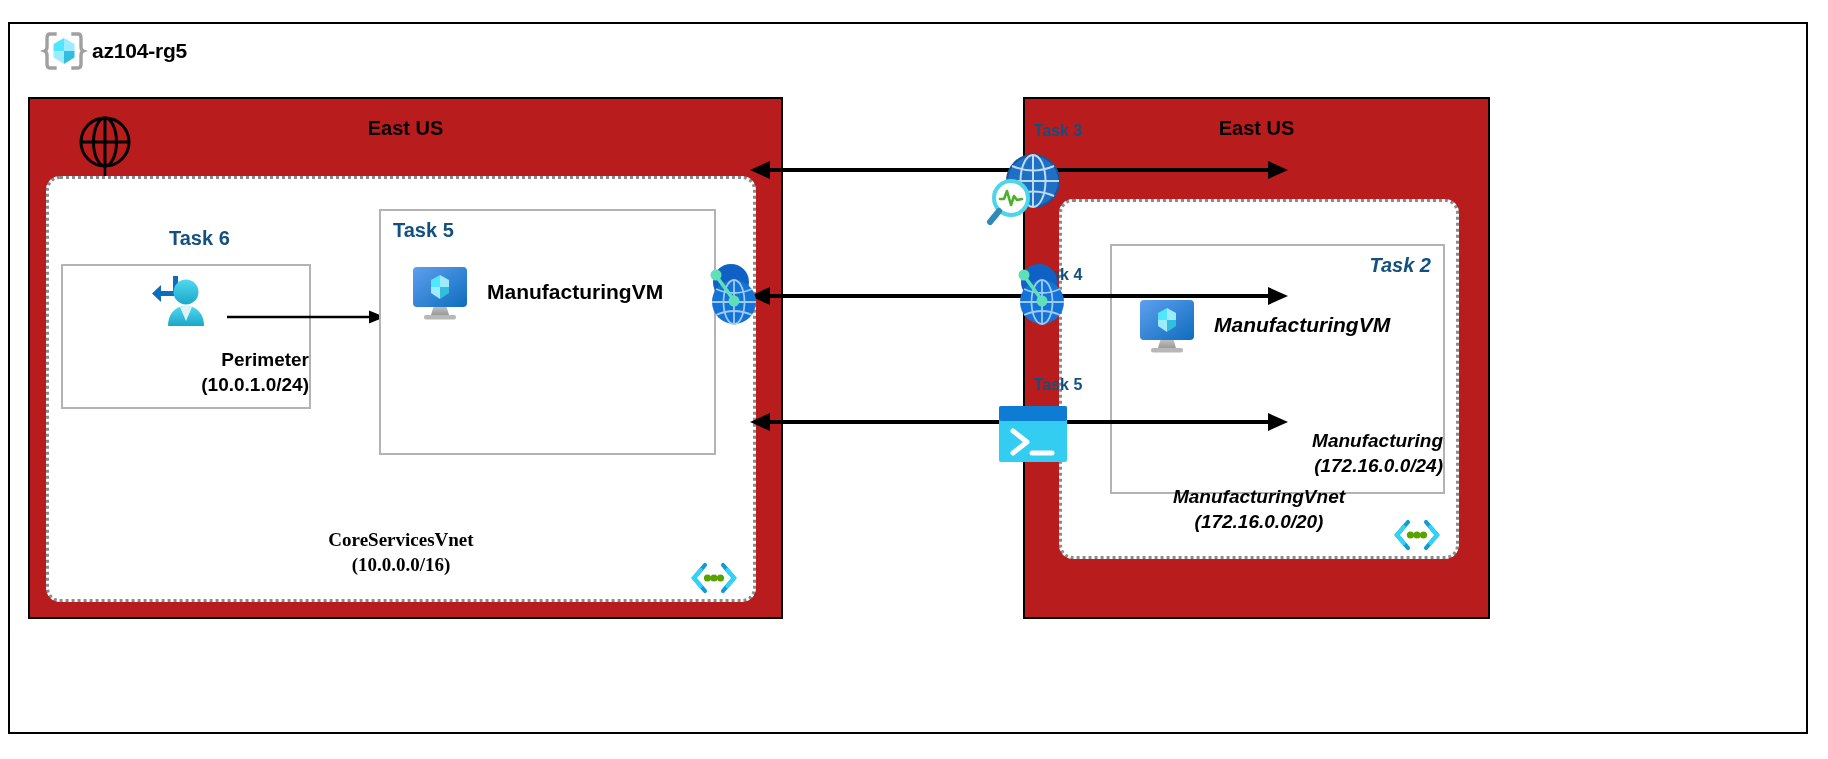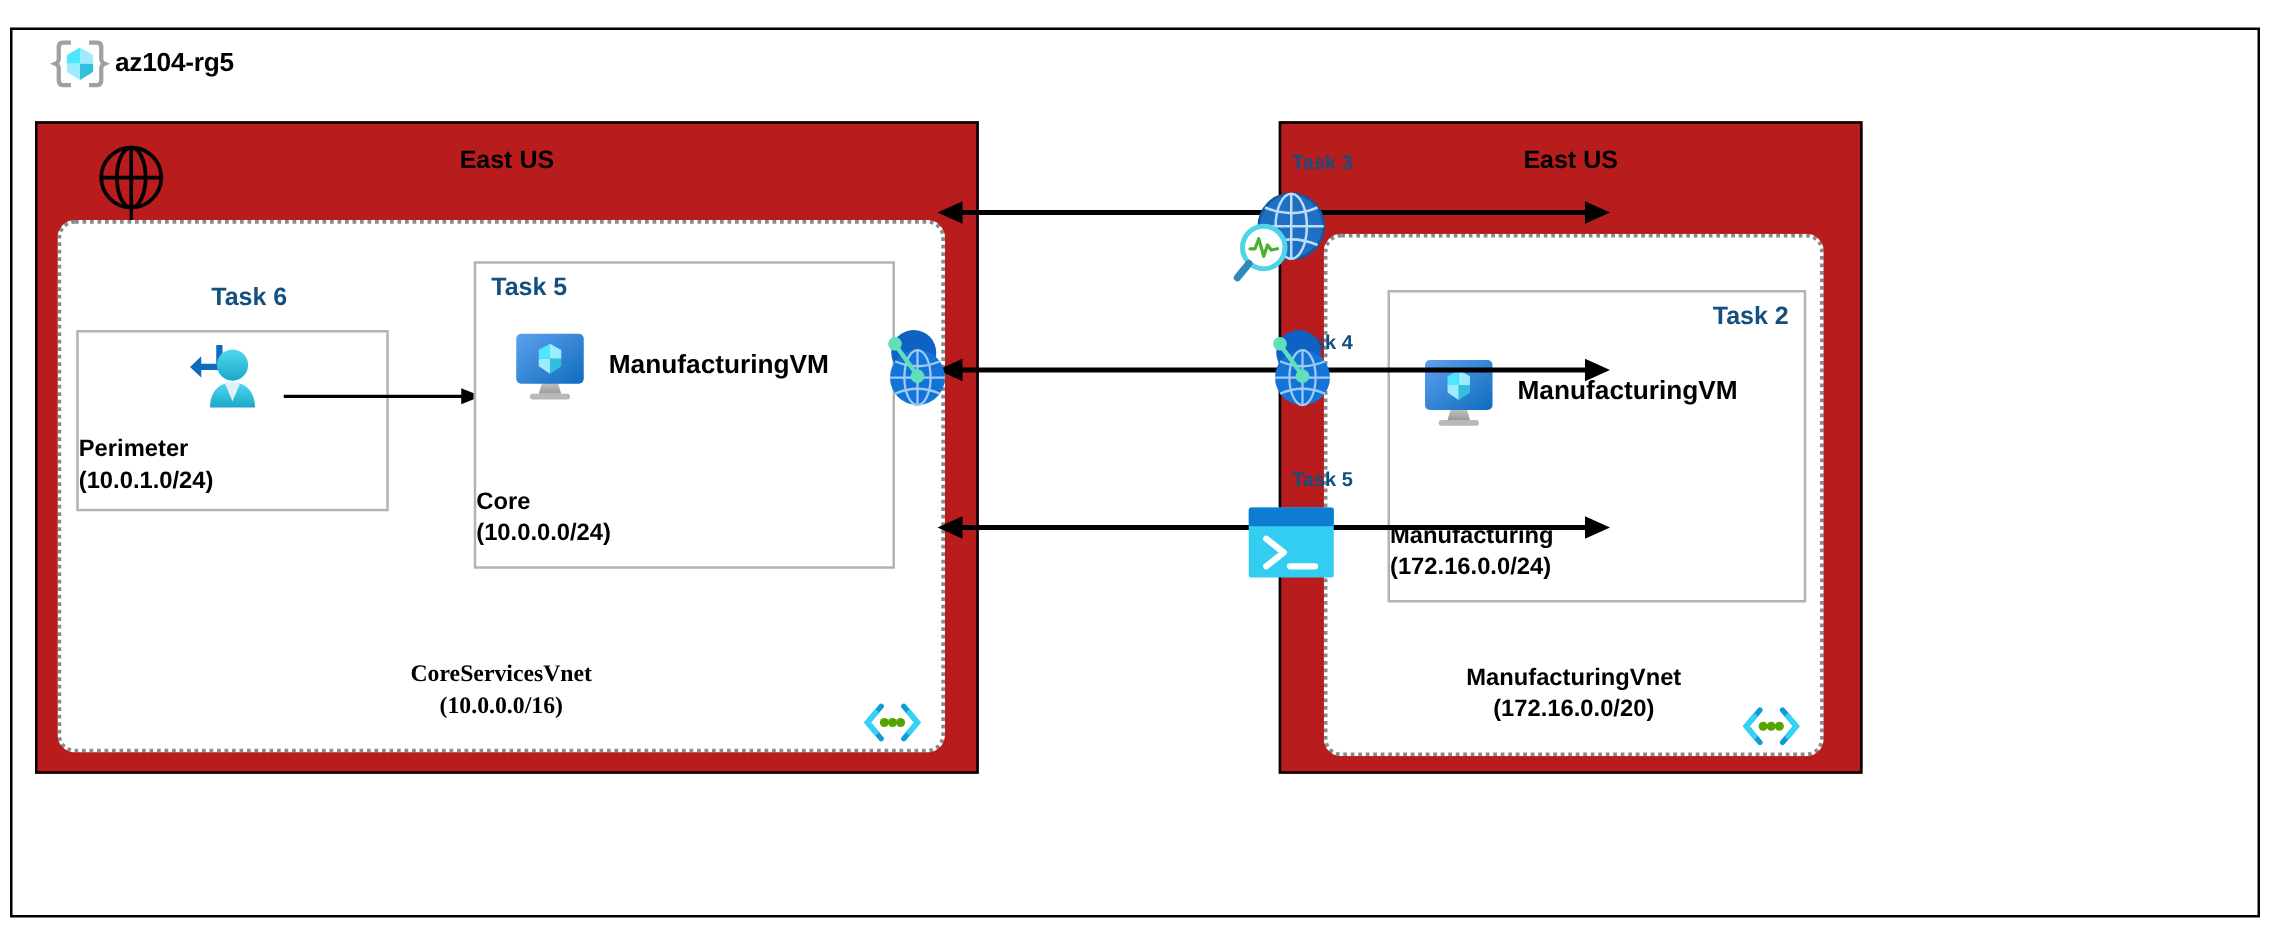--- a/index.html
+++ b/index.html
@@ -62,21 +62,21 @@
   }
 
   
   .vnet {
     position: absolute;
     background: #ffffff;
     border: 3px dotted #8a8a8a;
     border-radius: 14px;
   }
   #vnet-core { left: 16px; top: 77px; width: 710px; height: 426px; }
-  #vnet-mfg  { left: 34px; top: 88px; width: 400px; height: 418px; }
+  #vnet-mfg  { left: 34px; top: 100px; width: 400px; height: 360px; font-style: italic; }
   .vnet-label {
     position: absolute;
     left: 0; right: 0;
     text-align: center;
     font-size: 19px;
     font-weight: bold;
     color: #000000;
     line-height: 1.28;
   }
   #vnet-core-label { bottom: 22px; font-family: Liberation Serif, serif; }
@@ -100,21 +100,21 @@
   .task-tag {
     position: absolute;
     font-size: 20px;
     font-weight: bold;
     color: #134f7f;
     white-space: nowrap;
   }
   .subnet-caption {
     position: absolute;
     left: 0; right: 0;
-    text-align: left;
+    text-align: right;
     font-size: 19px;
     font-weight: bold;
     color: #000000;
     line-height: 1.28;
   }
 
   
   .vm-row {
     position: absolute;
     display: flex;
@@ -233,24 +233,20 @@
                 <rect x="6" y="8" width="54" height="40" rx="4" fill="url(#vmScreenA)"></rect>
                 <polygon points="33,16 42,21 42,28 33,28" fill="#9cebff"></polygon>
                 <polygon points="33,16 24,21 24,28 33,28" fill="#50e6ff"></polygon>
                 <polygon points="24,28 33,28 33,40 24,34" fill="#9cebff"></polygon>
                 <polygon points="33,28 42,28 42,34 33,40" fill="#32bedd"></polygon>
               </svg>
             </span>
             <span class="vm-name">ManufacturingVM</span>
           </div>
 
-          <div class="subnet-caption" style="bottom:14px;">
-            <span>Core</span><br>
-            <span>(10.0.0.0/24)</span>
-          </div>
         </div>
 
         <div class="vnet-label" id="vnet-core-label">
           <span>CoreServicesVnet</span><br>
           <span>(10.0.0.0/16)</span>
         </div>
         <span class="vnet-corner-icon">
           <svg width="46" height="34" viewBox="0 0 46 34">
             <path d="M14 4 L3 17 L14 30" fill="none" stroke="#0f9bd8" stroke-width="4.2" stroke-linecap="round"></path>
             <path d="M9.5 9 L3 17 L9.5 25" fill="none" stroke="#32d3f5" stroke-width="4.2" stroke-linecap="round"></path>

